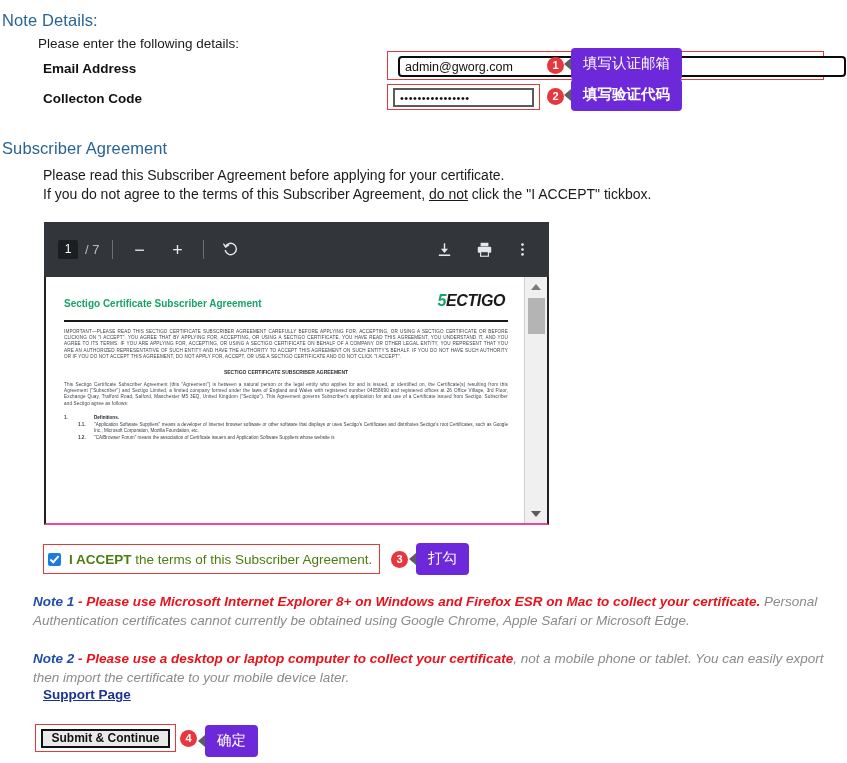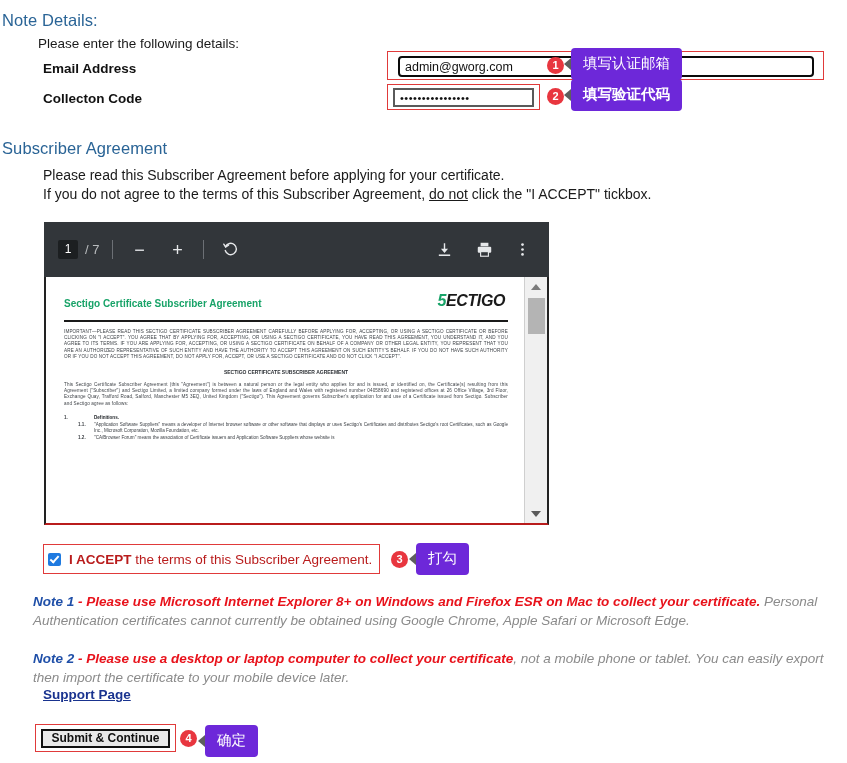--- a/index.html
+++ b/index.html
@@ -47,21 +47,21 @@
   .email-outline {
     position: absolute;
     left: 387px; top: 51px;
     width: 437px; height: 29px;
     border: 1px solid #e03a3a;
     box-sizing: border-box;
   }
   .email-input {
     position: absolute;
     left: 398px; top: 56px;
-    width: 416px; height: 21px;
+    width: 448px; height: 21px;
     box-sizing: border-box;
     border: 2px solid #0a0a0a;
     border-radius: 4px;
     background: #fff;
     font-family: "Liberation Sans", sans-serif;
     font-size: 12.5px;
     color: #111;
     padding: 0 5px;
     line-height: 17px;
     outline: none;
@@ -192,21 +192,21 @@
   }
   .tb-spacer { flex: 1; }
   .tb-icon { width: 17px; height: 17px; display: block; }
 
   #pdf-page-area {
     position: relative;
     height: 248px;
     background: #ffffff;
     border-left: 2px solid #222;
     border-right: 2px solid #222;
-    border-bottom: 2px solid #b91c1c;
+    border-bottom: 2px solid #ec4899;
     box-sizing: border-box;
     overflow: hidden;
   }
   #pdf-page {
     position: absolute;
     left: 0; top: 0;
     right: 22px;
     bottom: 0;
     background: #fff;
     padding: 16px 17px 0 18px;
@@ -316,21 +316,21 @@
     content: "";
     position: absolute;
     left: 4px; top: 1px;
     width: 3px; height: 7px;
     border: solid #ffffff;
     border-width: 0 2px 2px 0;
     transform: rotate(42deg);
   }
   #accept-text {
     font-size: 13.5px;
-    color: #b91c1c;
+    color: #4d7c0f;
   }
   #accept-text b { font-weight: bold; }
 
   
   .note {
     position: absolute;
     font-size: 13.5px;
     line-height: 19px;
     color: #8a8a8a;
     width: 800px;

